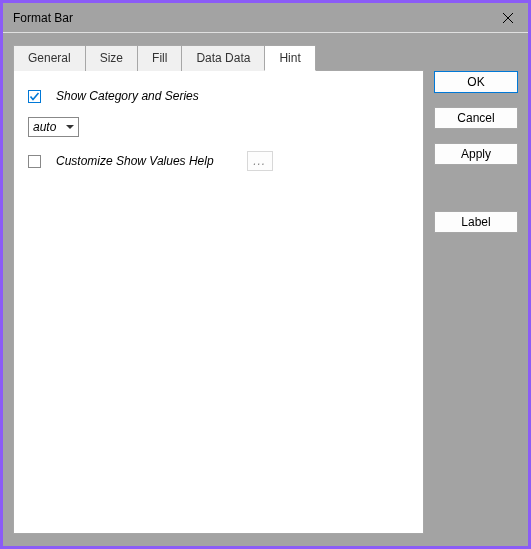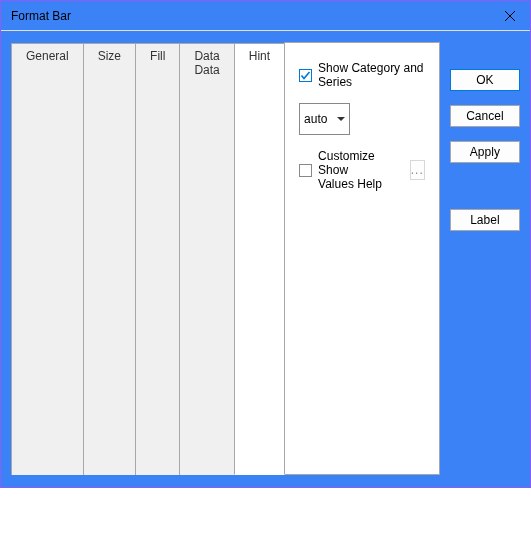--- a/index.html
+++ b/index.html
@@ -8,23 +8,23 @@
       padding: 0;
     }
     body {
       font-family: "Segoe UI", Tahoma, sans-serif;
       font-size: 12px;
       background: #ffffff;
       color: #000000;
     }
     .dialog {
       width: 531px;
-      height: 488px;
-      background: #3b82f6;
-      border: 1px solid #8b5cf6;
+      height: 549px;
+      background: #a3a3a3;
+      border: 3px solid #8b5cf6;
       display: flex;
       flex-direction: column;
     }
     .titlebar {
       height: 30px;
       display: flex;
       align-items: center;
       justify-content: space-between;
       padding: 0 0 0 10px;
       border-bottom: 1px solid #e0e0e0;
@@ -43,20 +43,21 @@
     }
     .dialog-body {
       flex: 1;
       display: flex;
       padding: 12px 10px 12px 10px;
       gap: 10px;
     }
     .main-panel {
       flex: 1;
       display: flex;
+      flex-direction: column;
     }
     .tab-row {
       display: flex;
       position: relative;
       z-index: 2;
     }
     .tab {
       padding: 5px 14px;
       border: 1px solid #a7a7a7;
       border-bottom: none;
@@ -78,21 +79,22 @@
       flex: 1;
       margin-top: -1px;
       padding: 18px 14px;
       position: relative;
       z-index: 1;
     }
     .form-row {
       display: flex;
       align-items: center;
       margin-bottom: 14px;
-      gap: 6px;
+      gap: 15px;
+      font-style: italic;
     }
     .checkbox {
       width: 13px;
       height: 13px;
       border: 1px solid #888;
       display: inline-flex;
       align-items: center;
       justify-content: center;
       background: #fff;
       cursor: pointer;
@@ -108,21 +110,21 @@
       display: none;
       width: 11px;
       height: 11px;
     }
     .label-text {
       font-size: 12px;
       color: #000;
     }
     .select-auto {
       border: 1px solid #888;
-      padding: 8px 4px;
+      padding: 2px 4px;
       display: inline-flex;
       align-items: center;
       gap: 10px;
       cursor: pointer;
       background: #fff;
       font-size: 12px;
       min-width: 48px;
       justify-content: space-between;
     }
     .select-auto .arrow {

